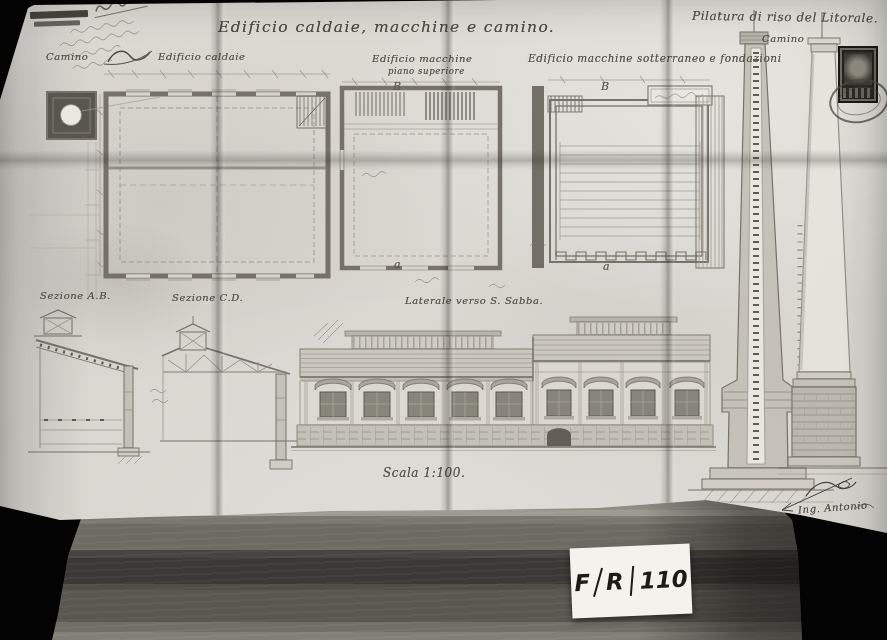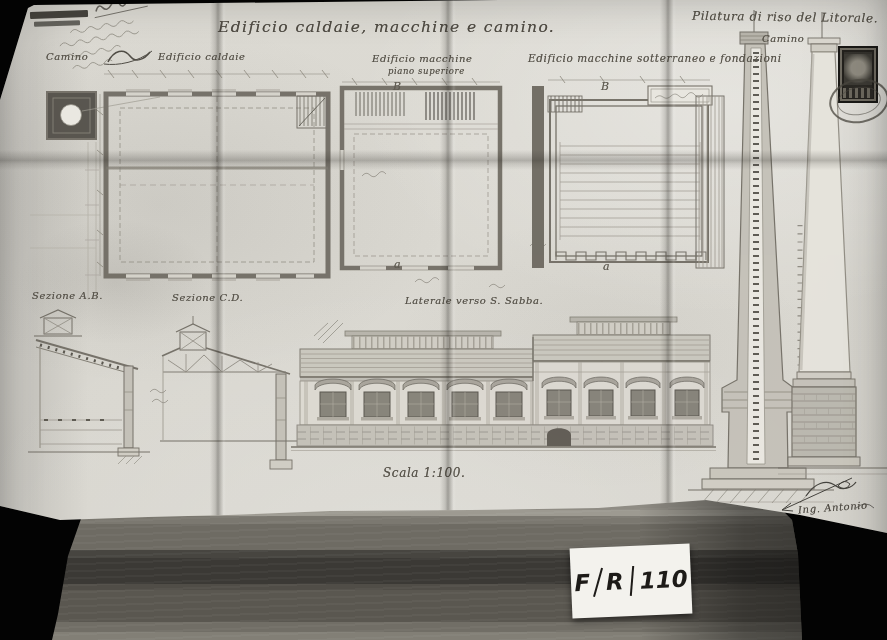--- a/index.html
+++ b/index.html
@@ -288,21 +288,21 @@
     </svg>
 
     <div class="hw t-title" style="left:218px;top:18px;width:335px;text-align:center;">Edificio caldaie, macchine e camino.</div>
     <div class="hw t-med" style="left:46px;top:51px;">Camino</div>
     <div class="hw t-med" style="left:158px;top:51px;">Edificio caldaie</div>
     <div class="hw t-med" style="left:372px;top:53px;">Edificio macchine</div>
     <div class="hw t-sm" style="left:388px;top:66px;">piano superiore</div>
     <div class="hw t-med" style="left:528px;top:52px;font-size:10.5px;">Edificio macchine sotterraneo e fondazioni</div>
     <div class="hw t-med" style="left:692px;top:10px;font-size:12px;transform:rotate(.8deg);">Pilatura di riso del Litorale.</div>
     <div class="hw t-med" style="left:762px;top:33px;">Camino</div>
-    <div class="hw t-med" style="left:32px;top:290px;">Sezione A.B.</div>
+    <div class="hw t-med" style="left:40px;top:290px;">Sezione A.B.</div>
     <div class="hw t-med" style="left:172px;top:292px;">Sezione C.D.</div>
     <div class="hw t-med" style="left:405px;top:295px;">Laterale verso S. Sabba.</div>
     <div class="hw t-med" style="left:383px;top:466px;font-size:12px;">Scala 1:100.</div>
     <div class="hw t-marker" style="left:393px;top:80px;">B</div>
     <div class="hw t-marker" style="left:601px;top:80px;">B</div>
     <div class="hw t-marker" style="left:394px;top:258px;">a</div>
     <div class="hw t-marker" style="left:603px;top:260px;">a</div>
     <div class="hw" style="left:798px;top:502px;font-size:10px;transform:rotate(-4deg);color:#4f4b44;">Ing. Antonio</div>
 
     <div class="inkbar" style="left:30px;top:11px;width:58px;height:7px;opacity:.9;"></div>

